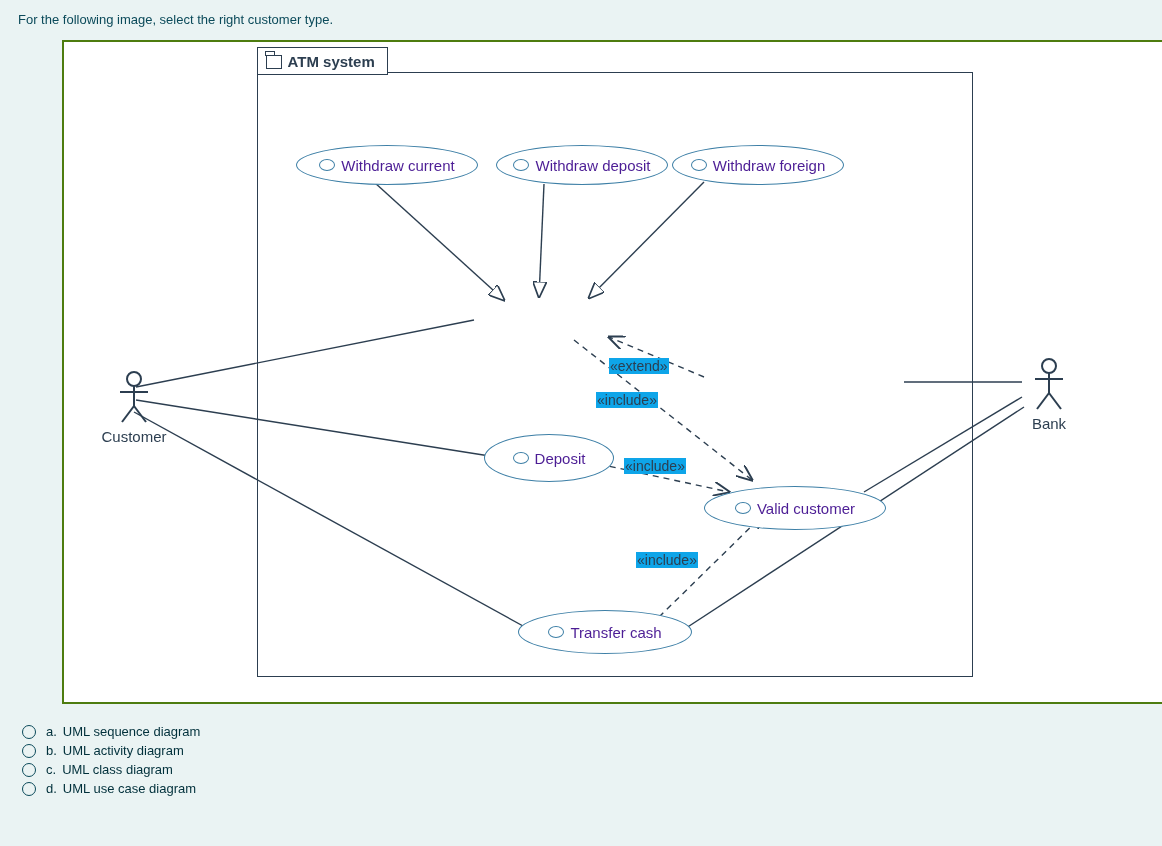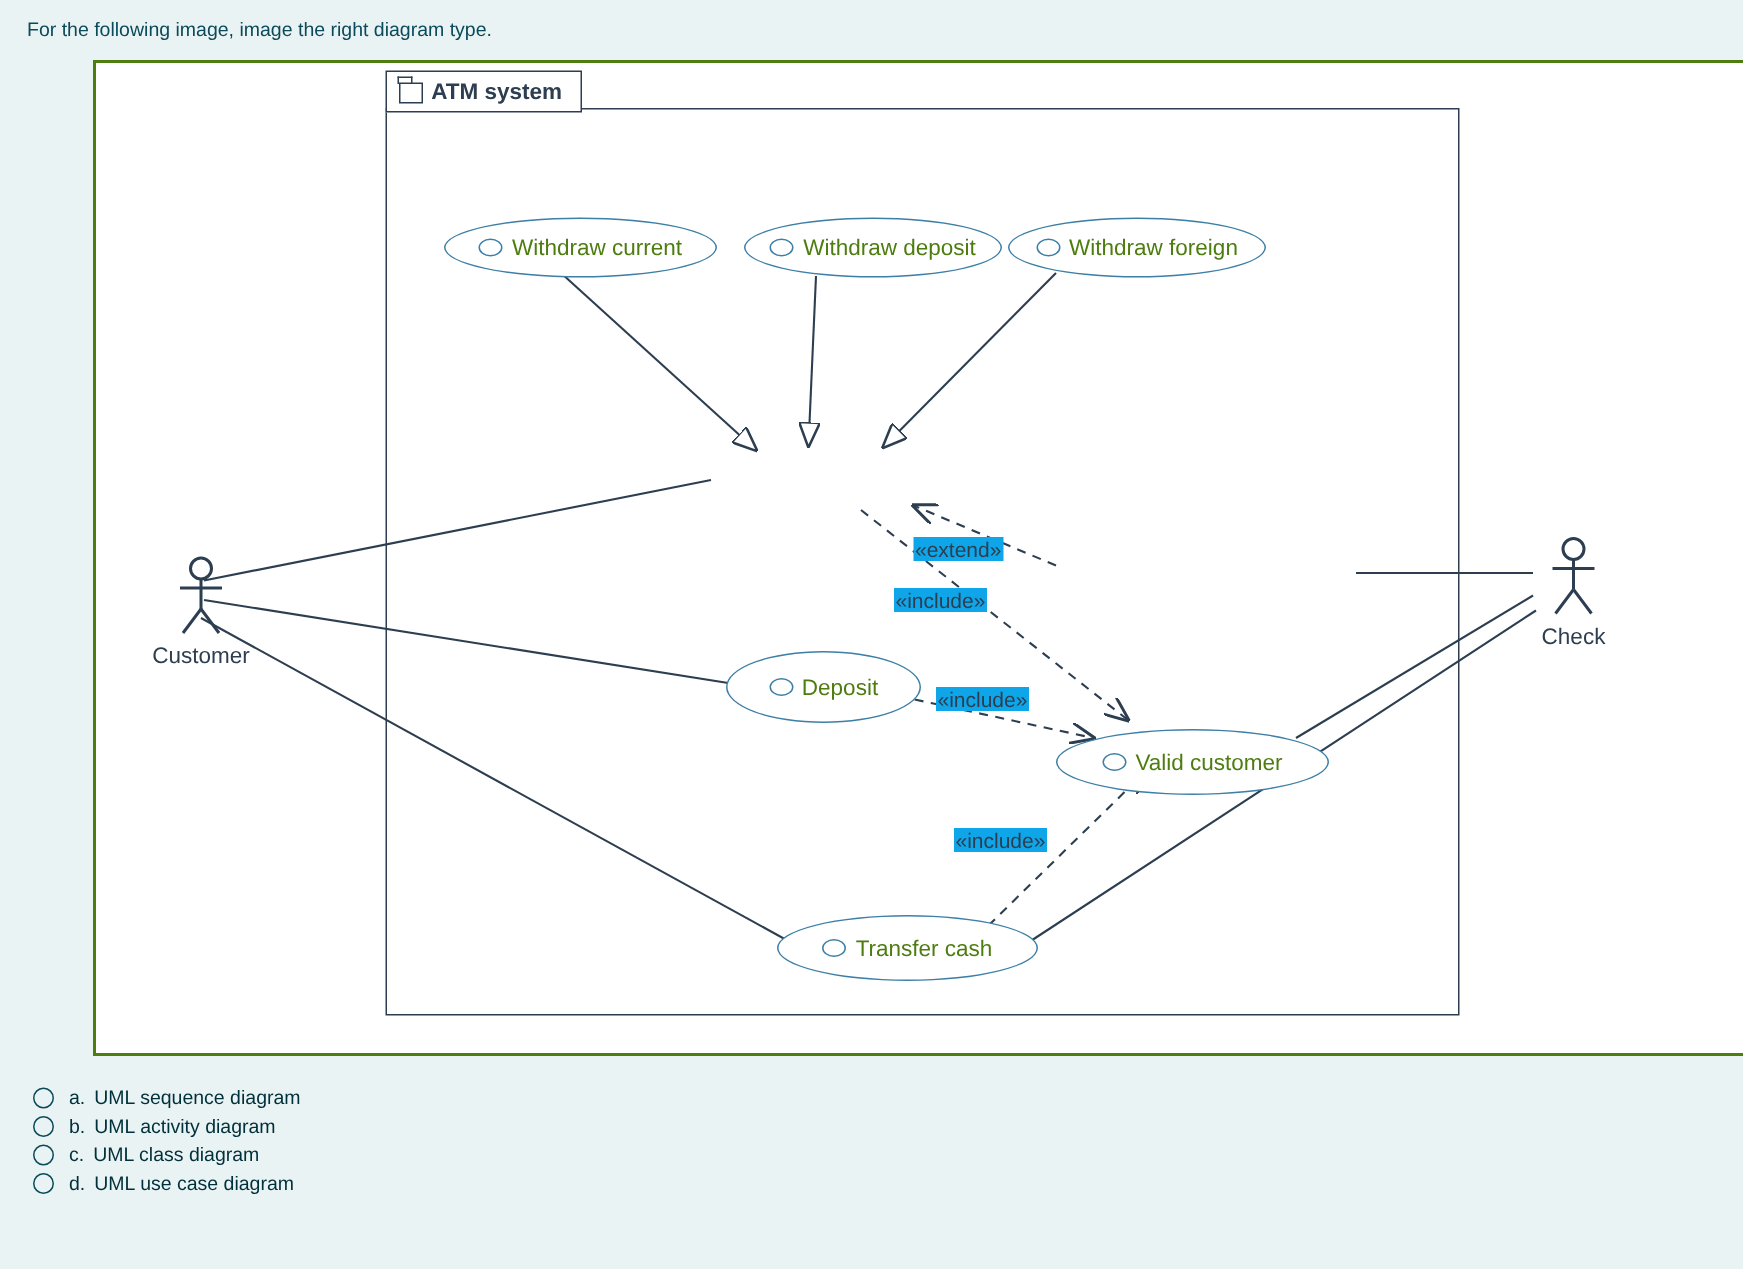--- a/index.html
+++ b/index.html
@@ -5,35 +5,35 @@
   html,body{margin:0;padding:0;font-family:"Segoe UI",Arial,sans-serif;background:#eaf3f3;color:#00303b;}
   .page{width:1162px;height:846px;position:relative;}
   .question{position:absolute;left:18px;top:12px;font-size:13px;color:#0b4a5a;}
   .diagram-frame{position:absolute;left:22px;top:40px;width:1118px;height:660px;background:#fff;border:2px solid #4d7c0f;margin-left:40px;}
   .system{position:absolute;left:193px;top:30px;width:716px;height:605px;border:1.5px solid #2c3e50;box-sizing:border-box;}
   .system-tab{position:absolute;left:-1.5px;top:-26px;height:26px;border:1.5px solid #2c3e50;background:#fff;padding:0 12px 0 8px;display:flex;align-items:center;font-weight:bold;font-size:15px;color:#2c3e50;white-space:nowrap;}
   .folder-icon{display:inline-block;width:14px;height:12px;border:1.5px solid #2c3e50;margin-right:6px;position:relative;top:1px;}
   .folder-icon::before{content:"";position:absolute;left:-1.5px;top:-5px;width:8px;height:4px;border:1.5px solid #2c3e50;border-bottom:none;}
   .actor{position:absolute;text-align:center;font-size:15px;color:#2c3e50;}
   .stick{margin:0 auto;}
-  .usecase{position:absolute;border:1.5px solid #3d7fa6;border-radius:50%;background:#fff;display:flex;align-items:center;justify-content:center;color:#4d7c0f;font-size:15px;white-space:nowrap;padding:0 6px;}
+  .usecase{position:absolute;border:1.5px solid #3d7fa6;border-radius:50%;background:#fff;display:flex;align-items:center;justify-content:center;color:#4c1d95;font-size:15px;white-space:nowrap;padding:0 6px;}
   .usecase .ico{display:inline-block;width:14px;height:10px;border:1.5px solid #3d7fa6;border-radius:50%;margin-right:6px;flex-shrink:0;}
   .edge-label{position:absolute;font-size:14px;color:#2c3e50;background:#0ea5e9;padding:0 1px;white-space:nowrap;}
   svg.edges{position:absolute;left:0;top:0;width:100%;height:100%;pointer-events:none;}
   .options{position:absolute;left:22px;top:720px;font-size:13px;color:#00303b;}
   .opt{display:flex;align-items:center;margin:4px 0;cursor:pointer;}
   .radio{width:12px;height:12px;border:1.5px solid #0b4a5a;border-radius:50%;margin-right:10px;flex-shrink:0;}
   .opt .letter{margin-right:6px;}
 </style>
 </head>
 <body>
 
 <div class="page">
 
-  <div class="question">For the following image, image the right diagram type.</div>
+  <div class="question">For the following image, select the right customer type.</div>
 
   <div class="diagram-frame">
 
     <svg class="edges" viewBox="0 0 1118 660">
       <defs>
         <marker id="tri" markerWidth="12" markerHeight="10" refX="11" refY="5" orient="auto">
           <path d="M0,0 L12,5 L0,10 Z" fill="#fff" stroke="#2c3e50" stroke-width="1.2"></path>
         </marker>
         <marker id="arr" markerWidth="12" markerHeight="10" refX="11" refY="5" orient="auto">
           <path d="M0,0 L12,5 L0,10" fill="none" stroke="#2c3e50" stroke-width="1.4"></path>
@@ -80,21 +80,21 @@
     </div>
 
     <div class="actor" style="left:945px;top:315px;width:80px;">
       <svg class="stick" width="40" height="55" viewBox="0 0 40 55">
         <circle cx="20" cy="9" r="7" fill="none" stroke="#2c3e50" stroke-width="2"></circle>
         <line x1="20" y1="16" x2="20" y2="36" stroke="#2c3e50" stroke-width="2"></line>
         <line x1="6" y1="22" x2="34" y2="22" stroke="#2c3e50" stroke-width="2"></line>
         <line x1="20" y1="36" x2="8" y2="52" stroke="#2c3e50" stroke-width="2"></line>
         <line x1="20" y1="36" x2="32" y2="52" stroke="#2c3e50" stroke-width="2"></line>
       </svg>
-      <div>Check</div>
+      <div>Bank</div>
     </div>
 
     <div class="usecase" style="left:232px;top:103px;width:168px;height:38px;">
         <span class="ico"></span>
         <span>Withdraw current</span>
       </div>
     <div class="usecase" style="left:432px;top:103px;width:158px;height:38px;">
         <span class="ico"></span>
         <span>Withdraw deposit</span>
       </div>

